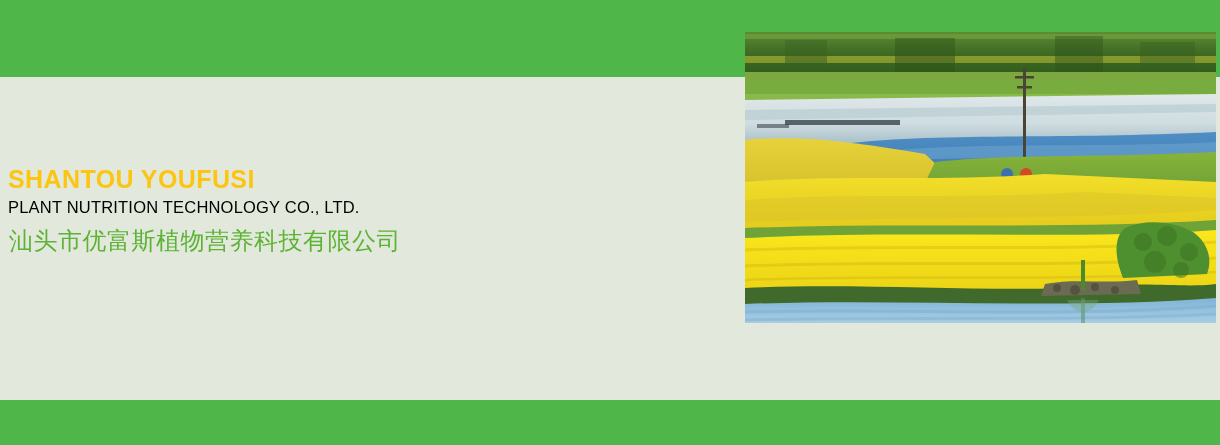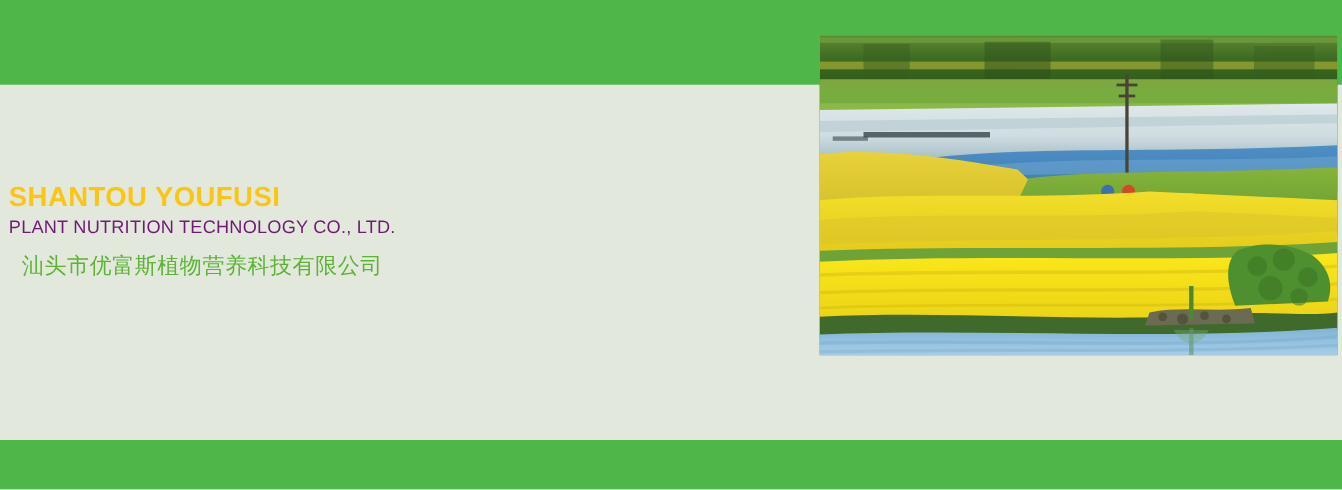--- a/index.html
+++ b/index.html
@@ -56,32 +56,32 @@
     letter-spacing: 0.4px;
     color: #fcc512;
     line-height: 30px;
     margin: 0;
     white-space: nowrap;
   }
   .brand-sub {
     font-size: 16.5px;
     font-weight: normal;
     letter-spacing: 0.2px;
-    color: #701a75;
+    color: #000000;
     line-height: 22px;
     margin: 2px 0 0 0;
     white-space: nowrap;
   }
   .brand-cn {
-    font-size: 20px;
+    font-size: 24px;
     font-weight: normal;
     letter-spacing: 0.5px;
     color: #5cb335;
     line-height: 34px;
-    margin: 6px 0 0 12px;
+    margin: 6px 0 0 1px;
     white-space: nowrap;
     font-family: "DejaVu Sans", "Liberation Sans", sans-serif;
   }
 
   .body-copy {
     position: absolute;
     left: 10px;
     top: 276px;
     width: 700px;
     font-size: 13.5px;

